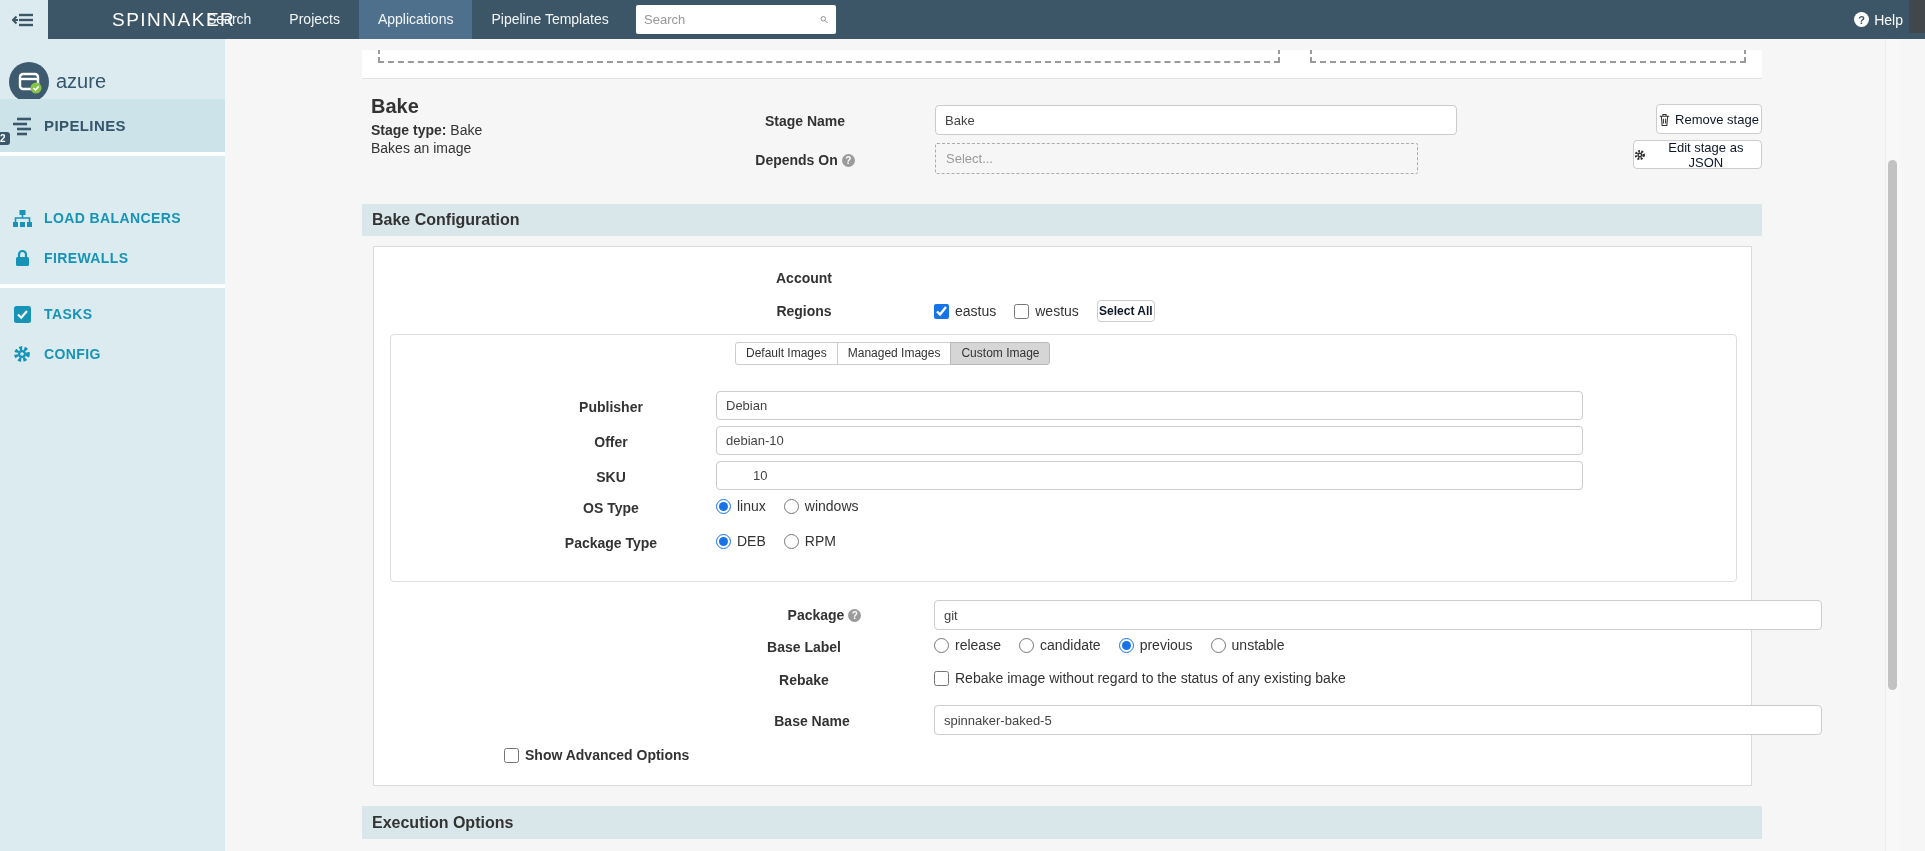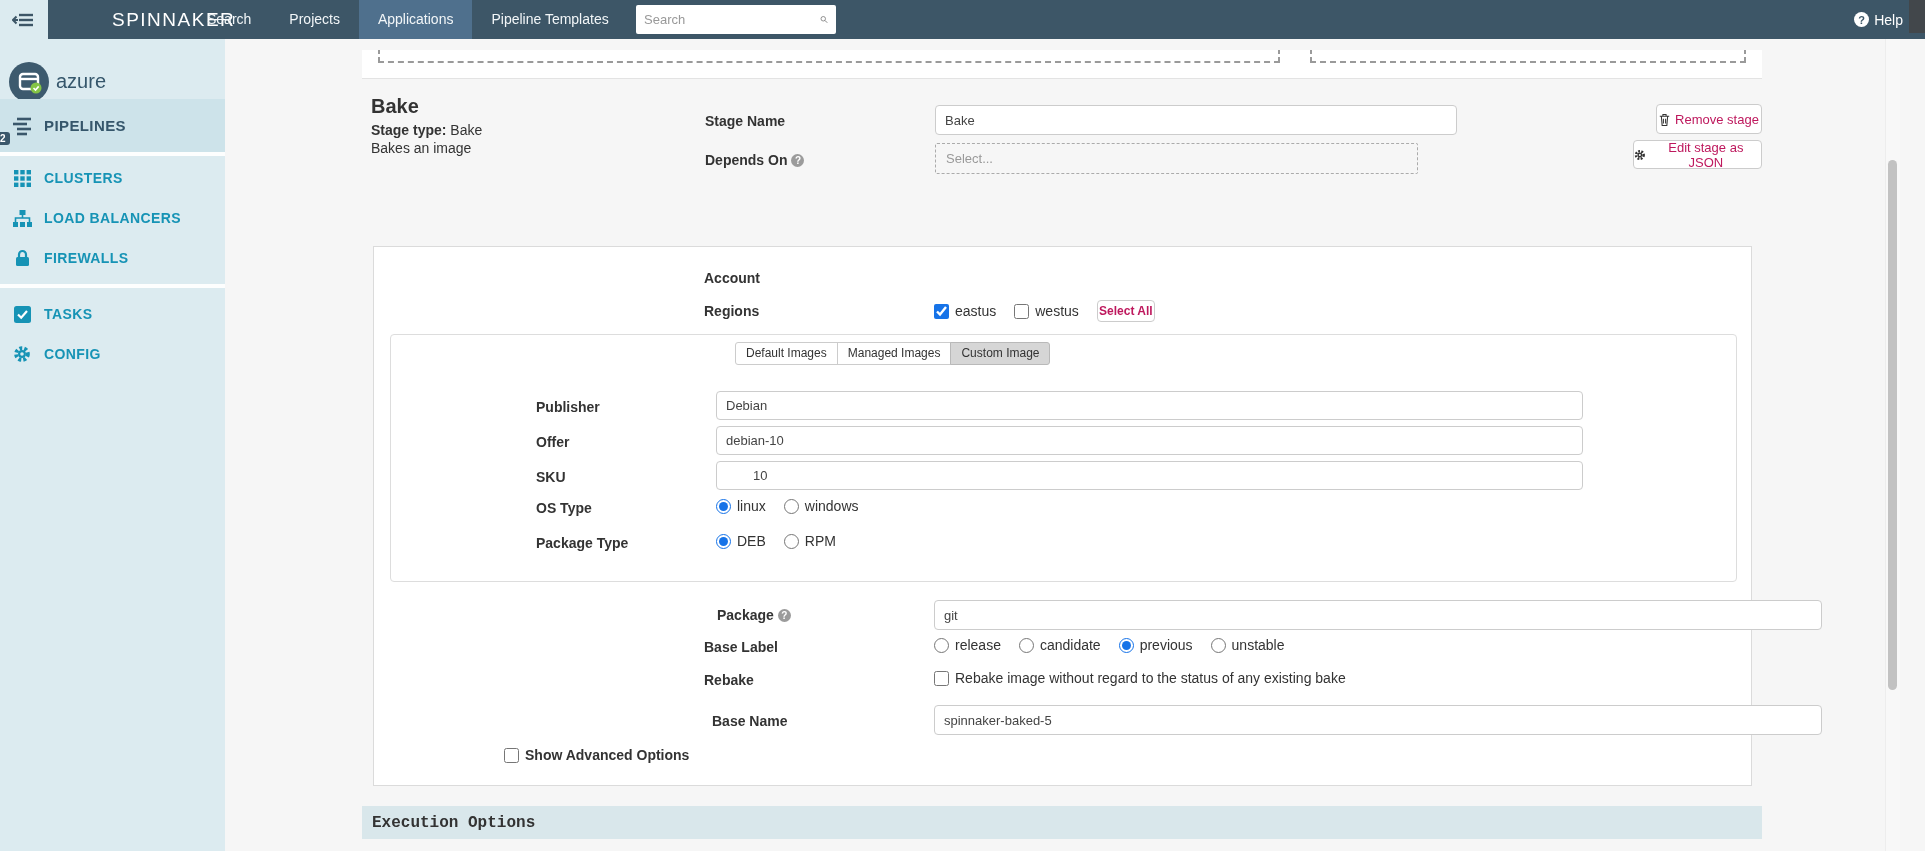--- a/index.html
+++ b/index.html
@@ -42,24 +42,24 @@
   #pipe-badge { position:absolute; left:-4px; bottom:-9px; background:#3a576b; color:#fff;
     font-size:10px; font-weight:700; border-radius:3px; padding:1px 4px; }
 
   
   #main { position:absolute; left:225px; top:39px; width:1660px; height:812px; background:#f6f6f6; }
   #top-strip { position:absolute; left:137px; top:11px; width:1400px; height:29px; background:#fff;
     overflow:hidden; border-bottom:1px solid #e3e3e3; }
   .ghost-box { position:absolute; top:-29px; height:42px; border:2px dashed #9a9a9a; background:#fff; }
 
   h3.stage-title { font-size:20px; font-weight:700; color:#333; }
-  .lbl { font-weight:700; font-size:14px; color:#333; text-align:left; position:absolute; }
+  .lbl { font-weight:700; font-size:14px; color:#333; text-align:center; position:absolute; }
   .inp { position:absolute; background:#fff; border:1px solid #ccc; border-radius:4px;
     font-size:13px; color:#444; padding:0 9px; font-family:"Liberation Sans", sans-serif; outline:none; }
-  .btn { position:absolute; background:#fff; border:1px solid #ccc; border-radius:4px; color:#be185d;
+  .btn { position:absolute; background:#fff; border:1px solid #ccc; border-radius:4px; color:#0f172a;
     font-size:13px; display:flex; align-items:center; justify-content:center; gap:5px; cursor:pointer;
     font-family:"Liberation Sans", sans-serif; }
   .help-dot { display:inline-flex; width:13px; height:13px; border-radius:50%; background:#9b9b9b;
     color:#fff; font-size:10px; font-weight:700; align-items:center; justify-content:center;
     vertical-align:1px; margin-left:4px; }
   .section-band { position:absolute; left:137px; width:1400px; height:32px; background:#d9e7eb;
     display:flex; align-items:center; padding-left:10px; font-size:16px; font-weight:700; color:#333; }
   #card { position:absolute; left:148px; top:207px; width:1379px; height:540px; background:#fff;
     border:1px solid #dbdbdb; }
   #inner-panel { position:absolute; left:16px; top:87px; width:1347px; height:248px;
@@ -136,38 +136,20 @@
         <line x1="2" y1="8" x2="16" y2="8" stroke="#3a576b" stroke-width="2.6"></line>
         <line x1="6" y1="13" x2="20" y2="13" stroke="#3a576b" stroke-width="2.6"></line>
         <line x1="6" y1="18" x2="16" y2="18" stroke="#3a576b" stroke-width="2.6"></line>
       </svg>
       <span id="pipe-badge">2</span>
     </span>
     <span class="side-label">PIPELINES</span>
   </div>
   <div class="side-divider" style="top:113px;"></div>
 
-  <div class="side-row" style="top:119px; height:40px;">
-    <span class="side-icon-wrap">
-      <svg width="17" height="17" viewBox="0 0 17 17">
-        <g fill="#1693b5">
-          <rect x="0" y="0" width="4.4" height="4.4"></rect>
-            <rect x="6.3" y="0" width="4.4" height="4.4"></rect>
-            <rect x="12.6" y="0" width="4.4" height="4.4"></rect>
-          <rect x="0" y="6.3" width="4.4" height="4.4"></rect>
-            <rect x="6.3" y="6.3" width="4.4" height="4.4"></rect>
-            <rect x="12.6" y="6.3" width="4.4" height="4.4"></rect>
-          <rect x="0" y="12.6" width="4.4" height="4.4"></rect>
-            <rect x="6.3" y="12.6" width="4.4" height="4.4"></rect>
-            <rect x="12.6" y="12.6" width="4.4" height="4.4"></rect>
-        </g>
-      </svg>
-    </span>
-    <span class="side-label">CLUSTERS</span>
-  </div>
 
   <div class="side-row" style="top:159px; height:40px;">
     <span class="side-icon-wrap">
       <svg width="19" height="17" viewBox="0 0 19 17">
         <rect x="6.5" y="0" width="6" height="5" fill="#1693b5"></rect>
         <path d="M9.5 5 v3 M2.5 12 v-4 h14 v4" fill="none" stroke="#1693b5" stroke-width="1.6"></path>
         <rect x="0" y="12" width="5" height="5" fill="#1693b5"></rect>
         <rect x="7" y="12" width="5" height="5" fill="#1693b5"></rect>
         <rect x="14" y="12" width="5" height="5" fill="#1693b5"></rect>
       </svg>
@@ -239,20 +221,21 @@
     <span>Remove stage</span>
   </button>
   <button class="btn" style="left:1408px; top:101px; width:129px; height:29px;">
     <svg width="12" height="12" viewBox="0 0 20 20">
       <circle cx="10" cy="10" r="6.5" fill="none" stroke="#333" stroke-width="4.4" stroke-dasharray="3.1 2.3"></circle>
       <circle cx="10" cy="10" r="3" fill="none" stroke="#333" stroke-width="2.4"></circle>
     </svg>
     <span>Edit stage as JSON</span>
   </button>
 
+  <div class="section-band" style="top:165px;">Bake Configuration</div>
 
   <div id="card">
 
     <div class="lbl" style="left:330px; top:23px; width:200px;">Account</div>
 
     <div class="lbl" style="left:330px; top:56px; width:200px;">Regions</div>
     <div class="opt-row" style="left:560px; top:53px;">
       <input type="checkbox" checked="" style="">
       <label>eastus</label>
       <input type="checkbox" style="">
@@ -318,17 +301,17 @@
 
     <div class="lbl" style="left:338px; top:466px; width:200px;">Base Name</div>
     <input class="inp" style="left: 560px; top: 458px; width: 888px; height: 30px;" value="spinnaker-baked-5">
 
     <div class="opt-row" style="left:130px; top:500px; font-weight:700;">
       <input type="checkbox" style="">
       <label>Show Advanced Options</label>
     </div>
   </div>
 
-  <div class="section-band" style="top:767px; height:33px;font-family:Liberation Mono, monospace;">Execution Options</div>
+  <div class="section-band" style="top:767px; height:33px;">Execution Options</div>
 </div>
 
 <div id="sb-track"></div>
 <div id="sb-thumb"></div>
 
 </body></html>

